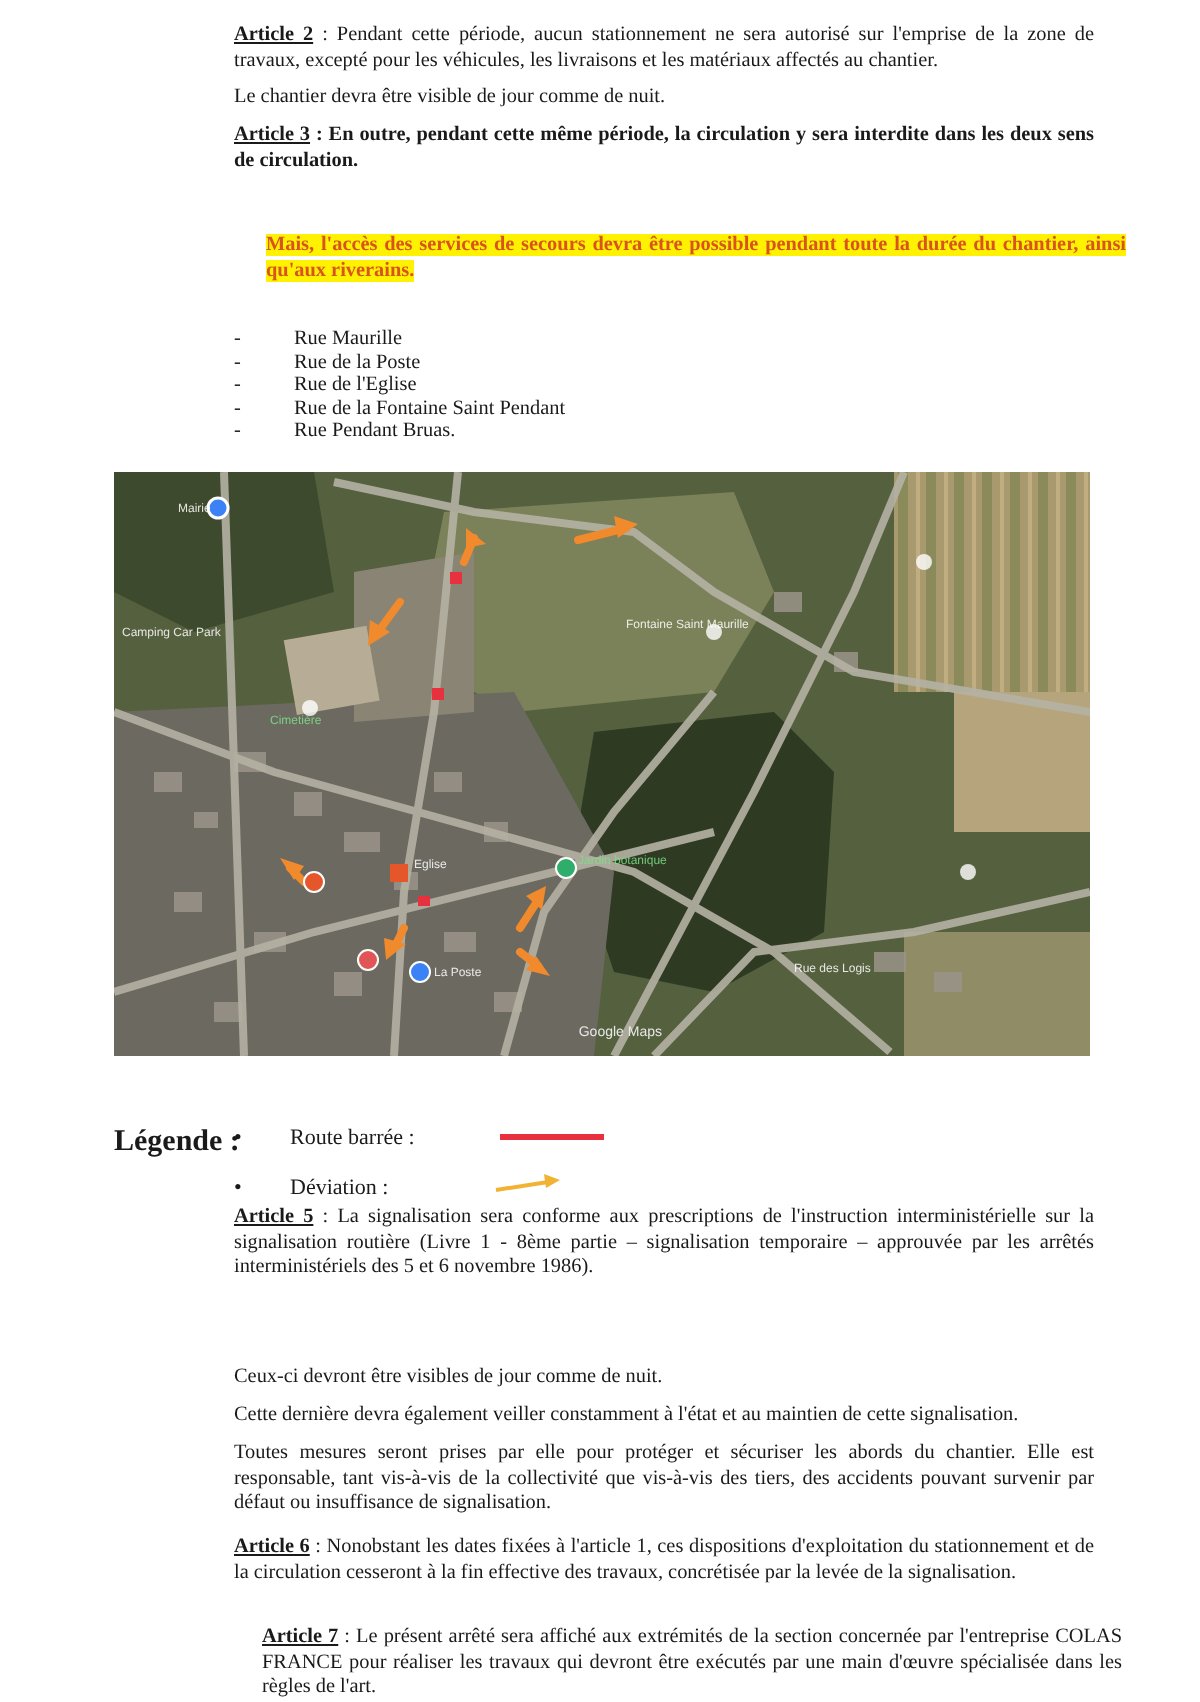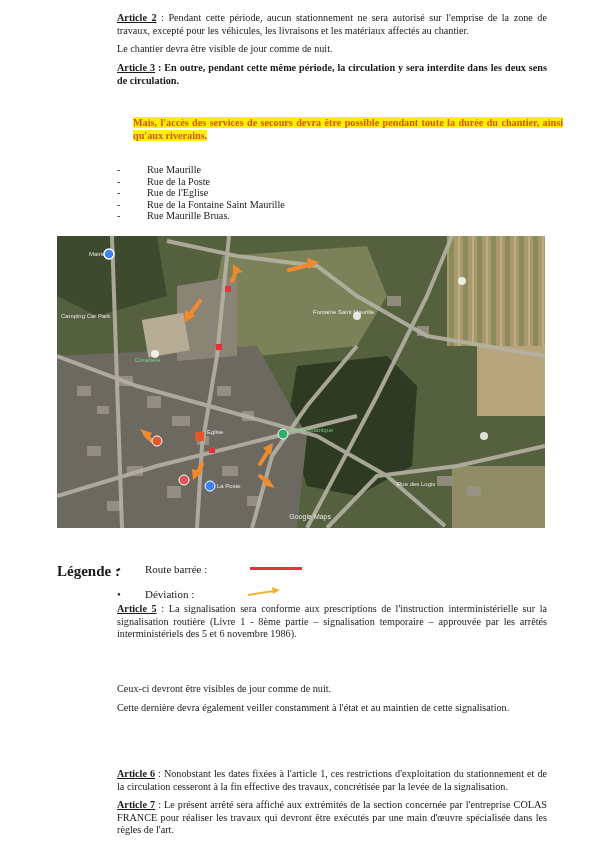--- a/index.html
+++ b/index.html
@@ -30,22 +30,22 @@
 
   <p class="para b" style="top:62px;margin:0;"><span class="u">Article 3</span><span> : En outre, pendant cette même période, la circulation y sera interdite dans les deux sens de circulation.</span></p>
 
   <p class="para" style="top:101px;margin:16px;"><span class="hl">Mais, l'accès des services de secours devra être possible pendant toute la durée du chantier, ainsi qu'aux riverains.</span></p>
 
 
   <ul class="streets">
     <li><span class="dash">-</span><span>Rue Maurille</span></li>
     <li><span class="dash">-</span><span>Rue de la Poste</span></li>
     <li><span class="dash">-</span><span>Rue de l'Eglise</span></li>
-    <li><span class="dash">-</span><span>Rue de la Fontaine Saint Maurille</span></li>
-    <li><span class="dash">-</span><span>Rue Maurille Bruas.</span></li>
+    <li><span class="dash">-</span><span>Rue de la Fontaine Saint Pendant</span></li>
+    <li><span class="dash">-</span><span>Rue Pendant Bruas.</span></li>
   </ul>
 
   <div class="map">
     <svg width="488" height="292" viewBox="0 0 488 292" xmlns="http://www.w3.org/2000/svg">
       <defs>
         <pattern id="fields" width="14" height="292" patternUnits="userSpaceOnUse">
           <rect width="14" height="292" fill="#a89a6e"></rect>
           <rect x="0" width="5" height="292" fill="#8a8a5a"></rect>
           <rect x="9" width="2" height="292" fill="#c0ad80"></rect>
         </pattern>
@@ -163,18 +163,19 @@
     <polygon points="34,4 26,1 27,8" fill="#f2b233"></polygon>
   </svg>
 
   <p class="para" style="top:603px;margin:0;"><span class="u">Article 5</span><span> : La signalisation sera conforme aux prescriptions de l'instruction interministérielle sur la signalisation routière (Livre 1 - 8ème partie – signalisation temporaire – approuvée par les arrêtés interministériels des 5 et 6 novembre 1986).</span></p>
 
 
   <p class="para" style="top:702px;margin:0;">Cette dernière devra également veiller constamment à l'état et au maintien de cette signalisation.</p>
 
   <p class="para" style="top:683px;margin:0;">Ceux-ci devront être visibles de jour comme de nuit.</p>
 
+  <p class="para" style="top:721px;margin:0;">Toutes mesures seront prises par elle pour protéger et sécuriser les abords du chantier. Elle est responsable, tant vis-à-vis de la collectivité que vis-à-vis des tiers, des accidents pouvant survenir par défaut ou insuffisance de signalisation.</p>
 
-  <p class="para" style="top:768px;margin:0;"><span class="u">Article 6</span><span> : Nonobstant les dates fixées à l'article 1, ces restrictions d'exploitation du stationnement et de la circulation cesseront à la fin effective des travaux, concrétisée par la levée de la signalisation.</span></p>
+  <p class="para" style="top:768px;margin:0;"><span class="u">Article 6</span><span> : Nonobstant les dates fixées à l'article 1, ces dispositions d'exploitation du stationnement et de la circulation cesseront à la fin effective des travaux, concrétisée par la levée de la signalisation.</span></p>
 
-  <p class="para" style="top:799px;margin:0;"><span class="u">Article 7</span><span> : Le présent arrêté sera affiché aux extrémités de la section concernée par l'entreprise COLAS FRANCE pour réaliser les travaux qui devront être exécutés par une main d'œuvre spécialisée dans les règles de l'art.</span></p>
+  <p class="para" style="top:799px;margin:14px;"><span class="u">Article 7</span><span> : Le présent arrêté sera affiché aux extrémités de la section concernée par l'entreprise COLAS FRANCE pour réaliser les travaux qui devront être exécutés par une main d'œuvre spécialisée dans les règles de l'art.</span></p>
 
 </div>
 
 </body></html>

